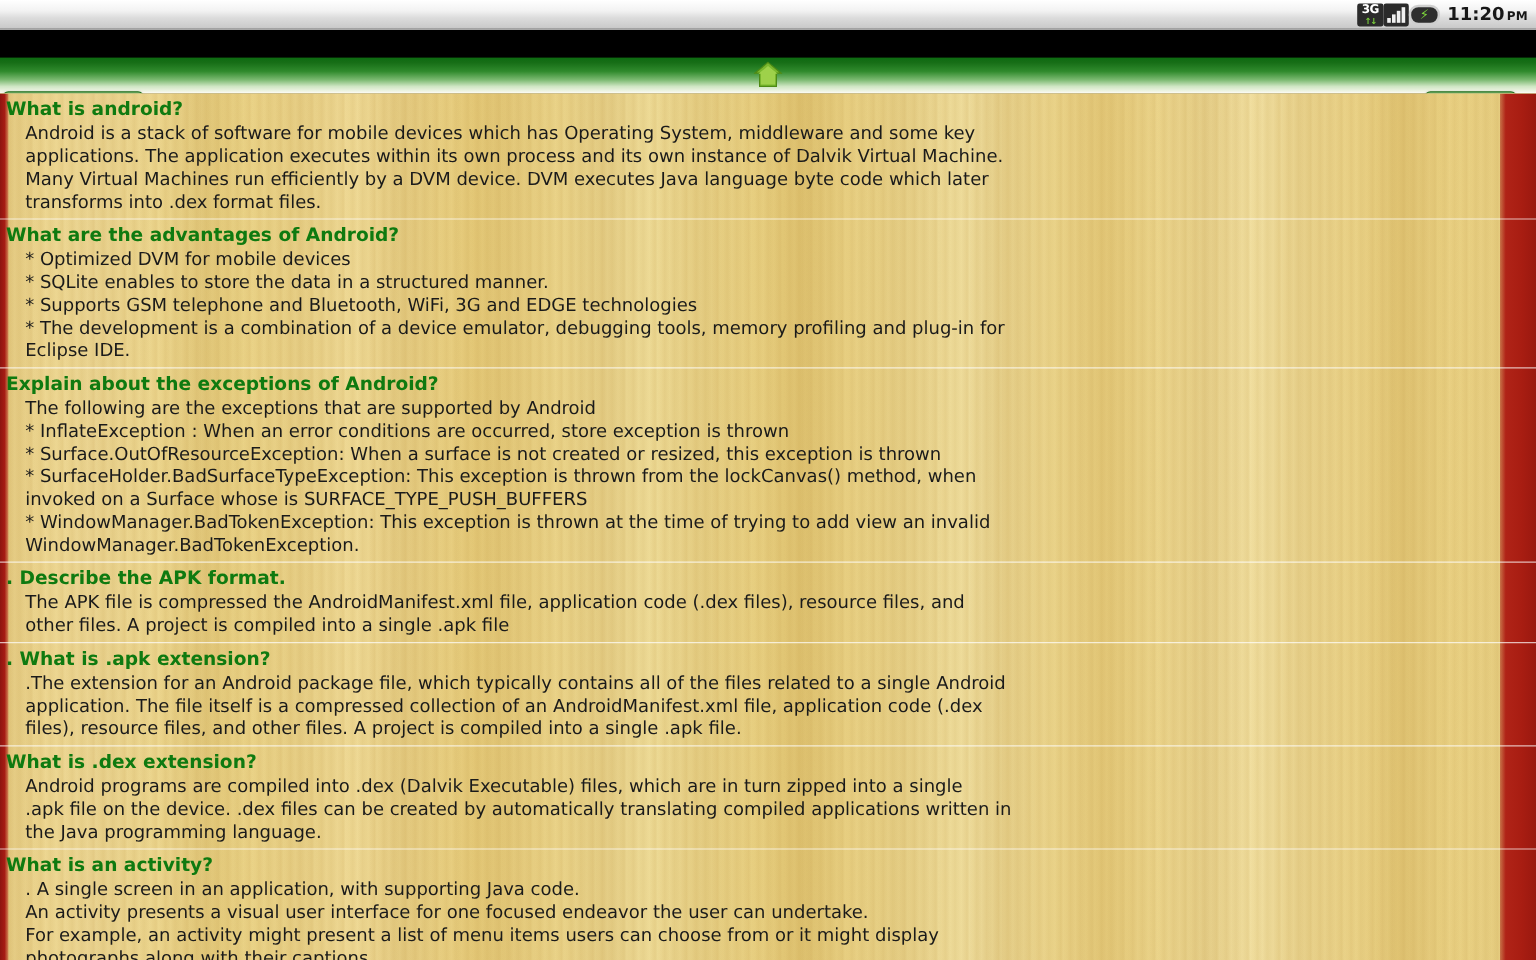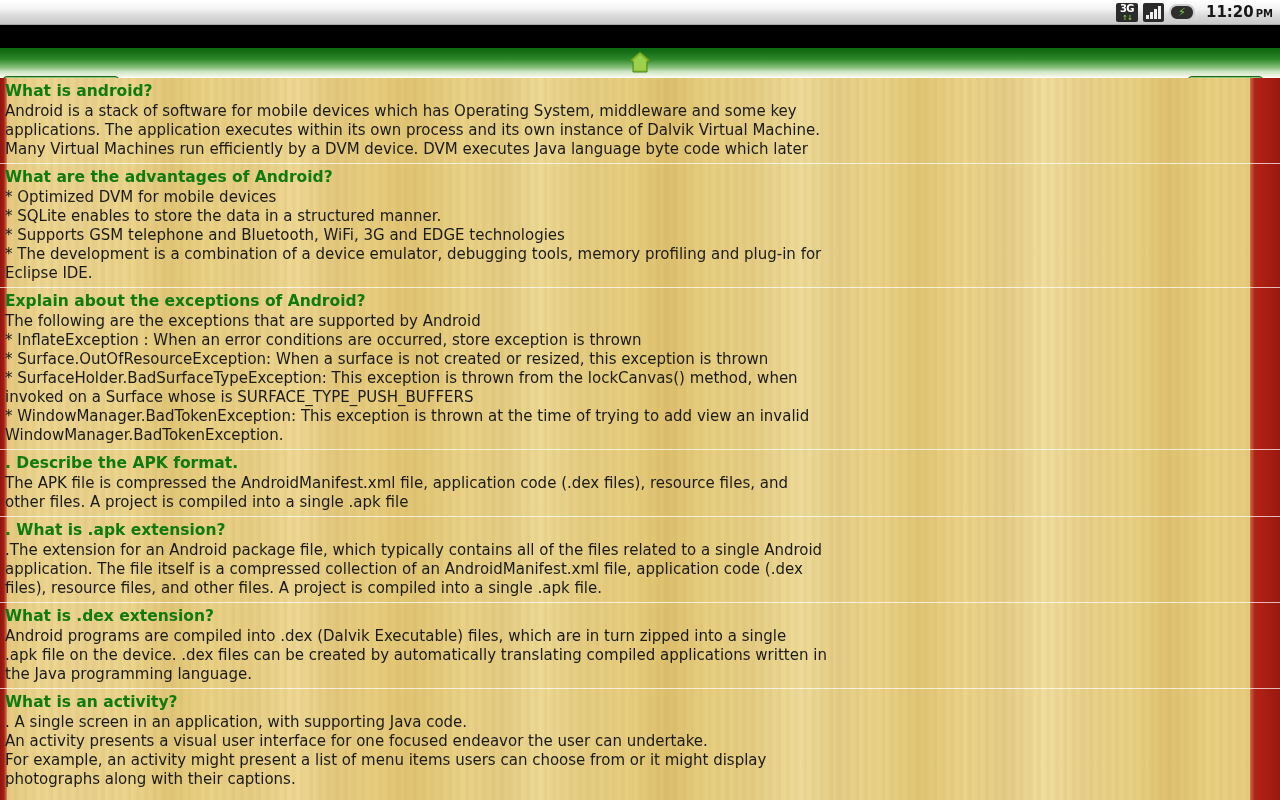--- a/index.html
+++ b/index.html
@@ -29,21 +29,20 @@
     background: linear-gradient(to bottom, #ffffff 0%, #f2f2f2 38%, #dcdcdc 62%, #c8c8c8 100%);
     border-bottom: 1px solid #a8a8a8;
     display: flex;
     align-items: center;
     justify-content: flex-end;
     padding-right: 7px;
   }
   .status-icons {
     display: flex;
     align-items: center;
-    gap: 5px;
     height: 22px;
   }
 
   .icon-3g {
     position: relative;
     width: 22px; height: 19px;
     background: #2b2b2b;
     border-radius: 2px;
     color: #ffffff;
     font-size: 10px;
@@ -227,21 +226,21 @@
     white-space: pre;
   }
 
   .a-body {
     color: #1a1a1a;
     font-size: 15px;
     line-height: 19px;
     padding: 0 505px 4px 5px;
     font-family: "DejaVu Sans", "Liberation Sans", sans-serif;
   }
-  .a-body .ln { display: block; white-space: pre; }
+  .a-body .ln { display: block; white-space: pre; margin-left: 16px; }
 </style>
 </head>
 <body>
 
 <div id="screen">
 
   <div class="status-bar">
     <div class="status-icons">
 
       <div class="icon-3g">
@@ -283,20 +282,21 @@
   <div class="content">
     <div class="left-stripe"></div>
     <div class="right-panel"></div>
     <div class="sections" id="sections">
         <div class="section">
           <div class="q-heading">What is android?</div>
           <div class="a-body">
             <span class="ln">Android is a stack of software for mobile devices which has Operating System, middleware and some key</span>
             <span class="ln">applications. The application executes within its own process and its own instance of Dalvik Virtual Machine.</span>
             <span class="ln">Many Virtual Machines run efficiently by a DVM device. DVM executes Java language byte code which later</span>
+            <span class="ln">transforms into .dex format files.</span>
           </div>
         </div>
         <div class="section">
           <div class="q-heading">What are the advantages of Android?</div>
           <div class="a-body">
             <span class="ln">* Optimized DVM for mobile devices</span>
             <span class="ln">* SQLite enables to store the data in a structured manner.</span>
             <span class="ln">* Supports GSM telephone and Bluetooth, WiFi, 3G and EDGE technologies</span>
             <span class="ln">* The development is a combination of a device emulator, debugging tools, memory profiling and plug-in for</span>
             <span class="ln">Eclipse IDE.</span>

